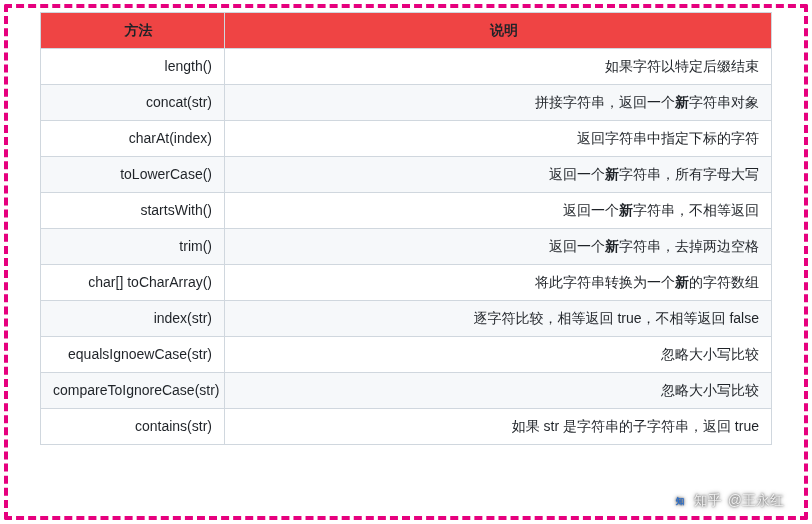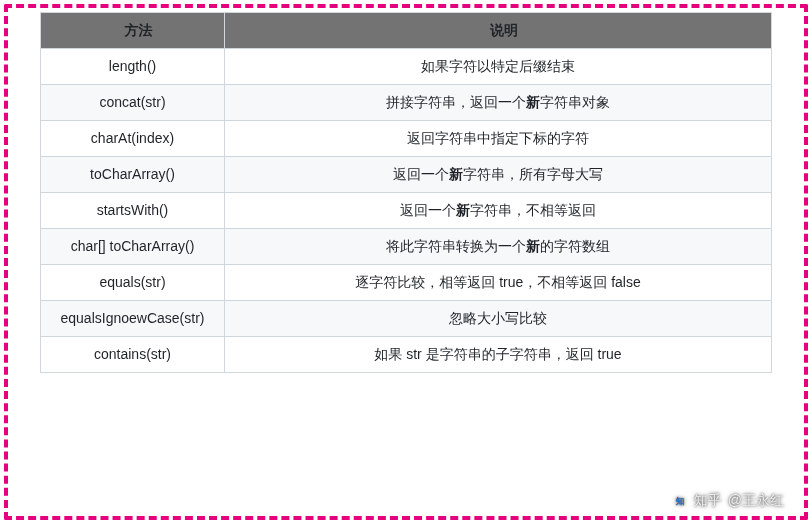--- a/index.html
+++ b/index.html
@@ -35,28 +35,28 @@
     top: 12px;
   }
   table {
     width: 100%;
     border-collapse: collapse;
     table-layout: fixed;
   }
   th, td {
     border: 1px solid #d0d7de;
     padding: 7px 12px;
-    text-align: center;
+    text-align: right;
     vertical-align: middle;
     line-height: 1.5;
     white-space: nowrap;
     overflow: hidden;
   }
   th {
-    background: #737373;
+    background: #ef4444;
     font-weight: 600;
     text-align: center;
     padding-left: 24px;
   }
   col.method { width: 184px; }
   tbody tr:nth-child(even) td { background: #f6f8fa; }
   tbody tr:nth-child(odd)  td { background: #ffffff; }
   b { font-weight: 700; }
   .watermark {
     position: absolute;
@@ -98,37 +98,45 @@
         </tr>
         <tr>
           <td>concat(str)</td>
           <td><span>拼接字符串，返回一个</span><b>新</b><span>字符串对象</span></td>
         </tr>
         <tr>
           <td>charAt(index)</td>
           <td>返回字符串中指定下标的字符</td>
         </tr>
         <tr>
-          <td>toCharArray()</td>
+          <td>toLowerCase()</td>
           <td><span>返回一个</span><b>新</b><span>字符串，所有字母大写</span></td>
         </tr>
         <tr>
           <td>startsWith()</td>
           <td><span>返回一个</span><b>新</b><span>字符串，不相等返回</span></td>
         </tr>
         <tr>
+          <td>trim()</td>
+          <td><span>返回一个</span><b>新</b><span>字符串，去掉两边空格</span></td>
+        </tr>
+        <tr>
           <td>char[] toCharArray()</td>
           <td><span>将此字符串转换为一个</span><b>新</b><span>的字符数组</span></td>
         </tr>
         <tr>
-          <td>equals(str)</td>
+          <td>index(str)</td>
           <td>逐字符比较，相等返回 true，不相等返回 false</td>
         </tr>
         <tr>
           <td>equalsIgnoewCase(str)</td>
+          <td>忽略大小写比较</td>
+        </tr>
+        <tr>
+          <td>compareToIgnoreCase(str)</td>
           <td>忽略大小写比较</td>
         </tr>
         <tr>
           <td>contains(str)</td>
           <td>如果 str 是字符串的子字符串，返回 true</td>
         </tr>
       </tbody>
   </table>
 </div>
 

